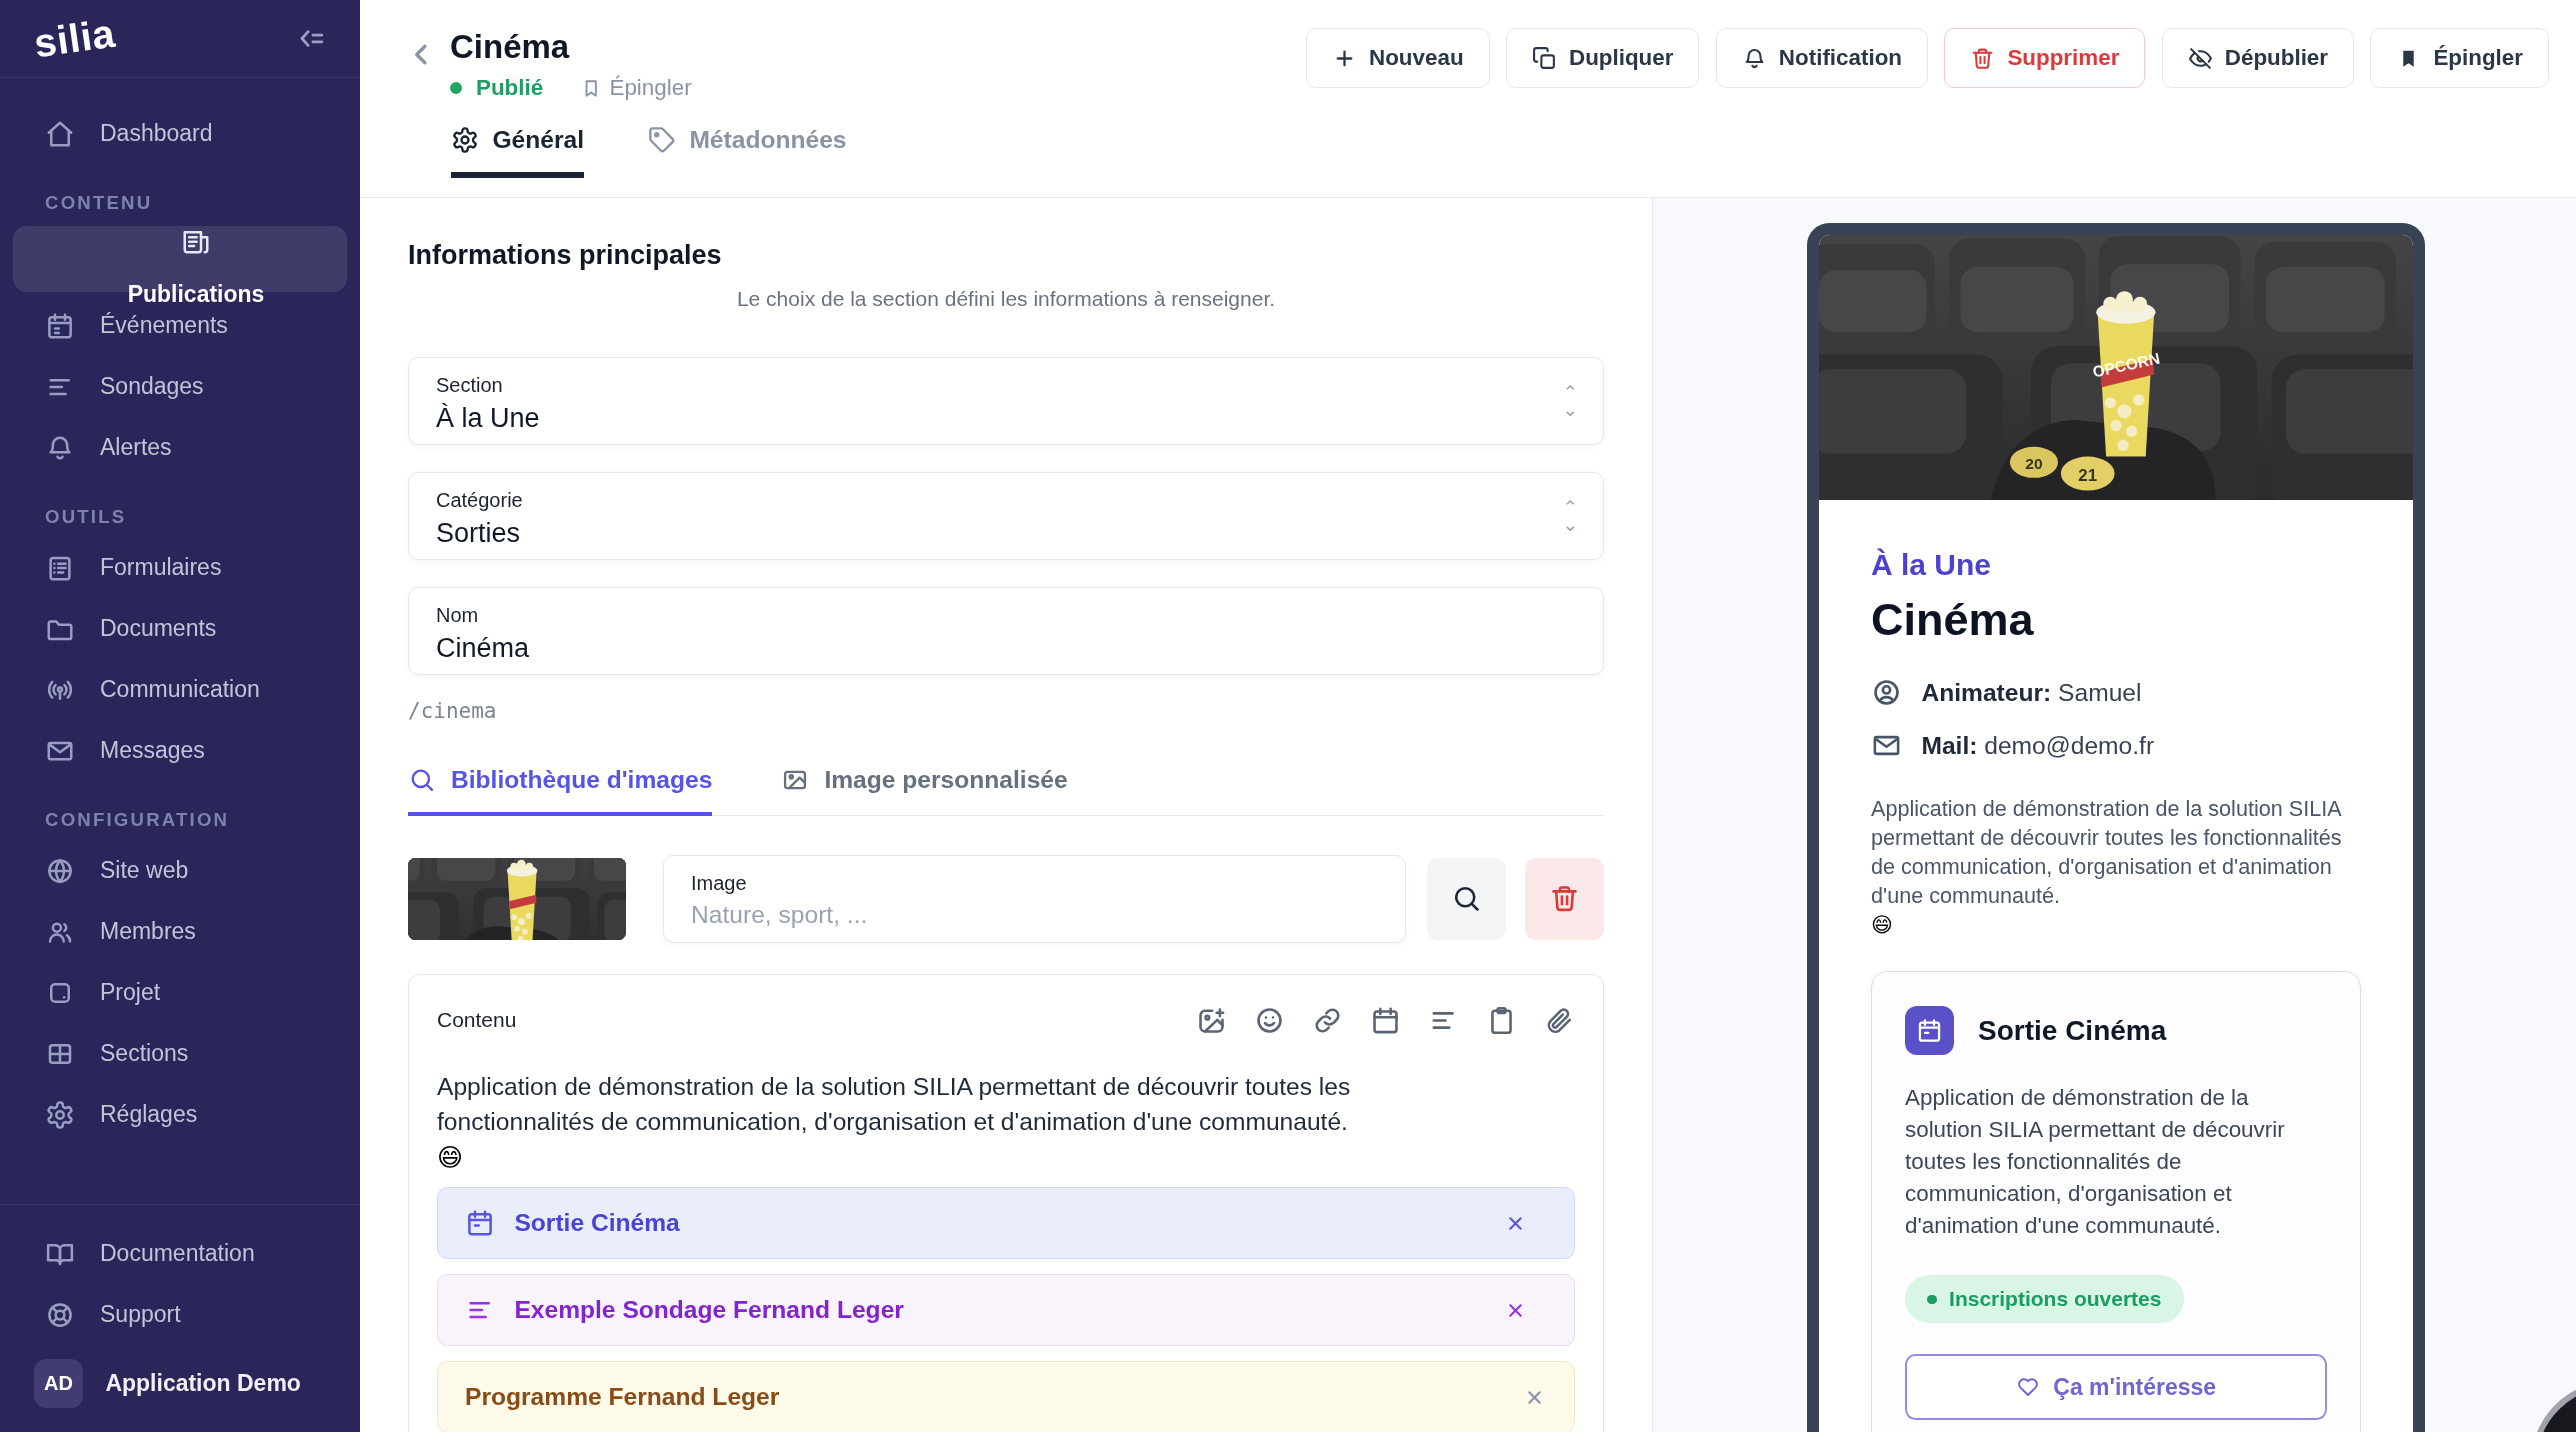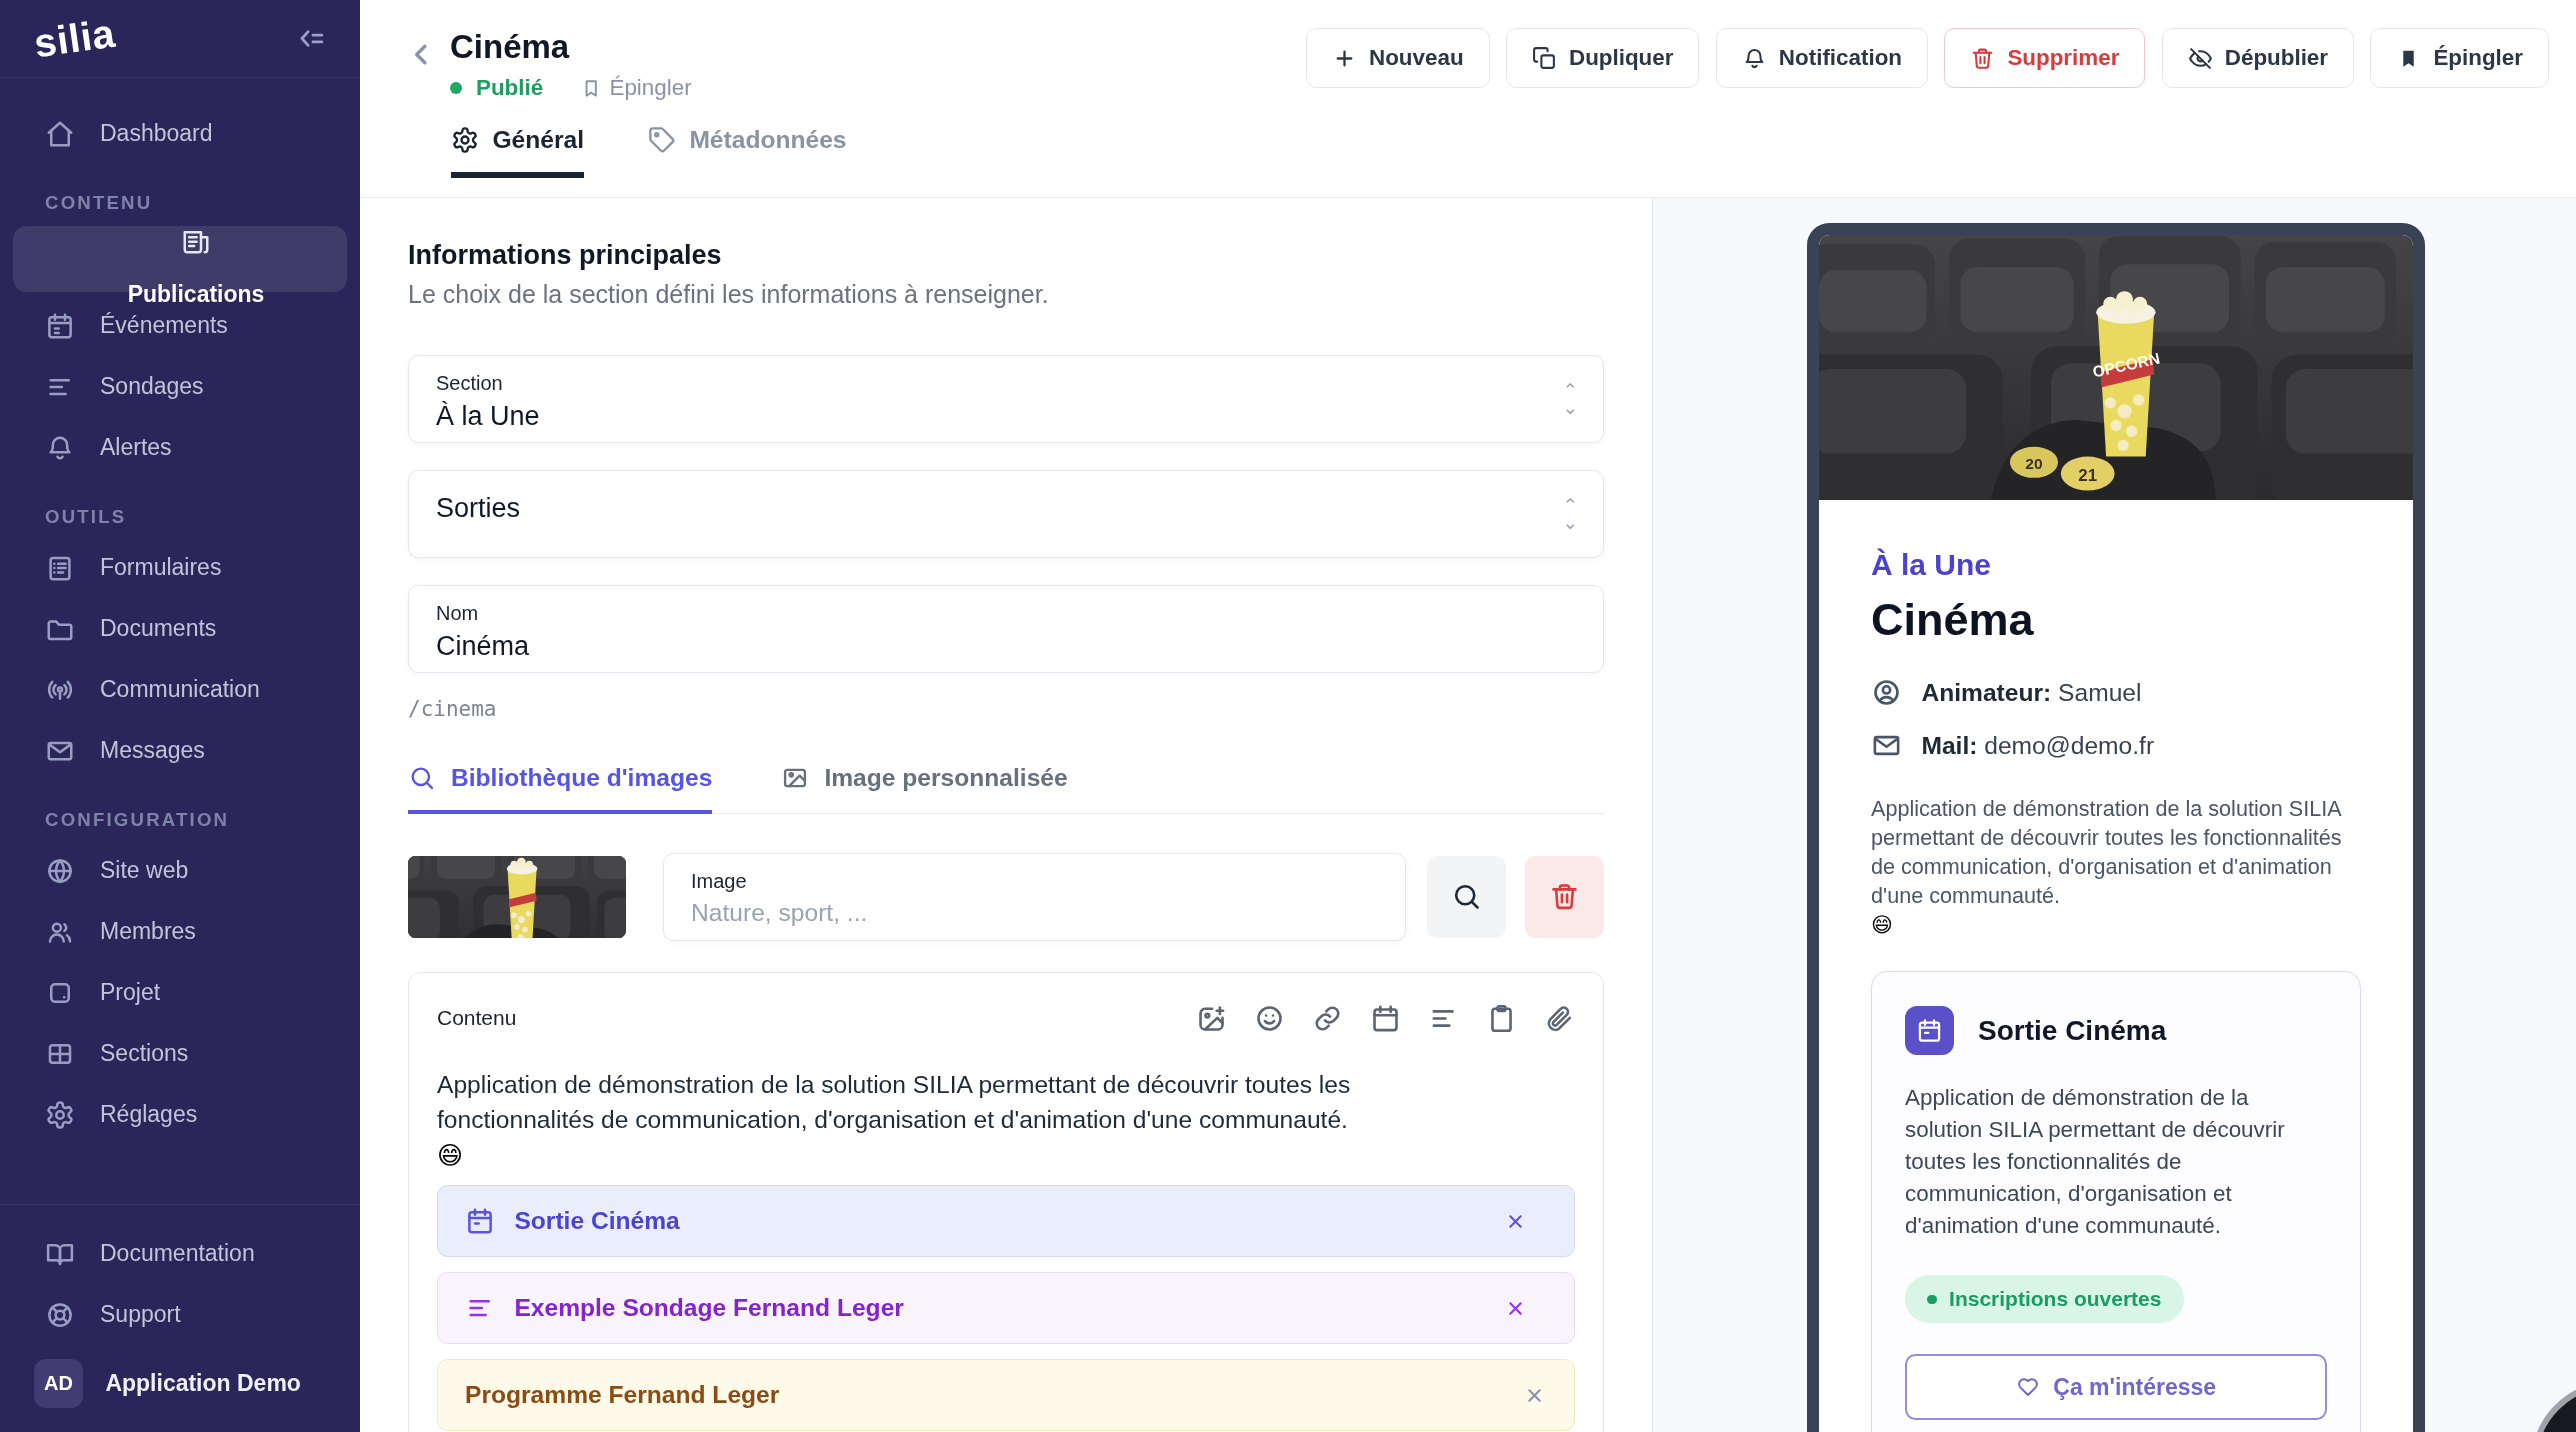--- a/index.html
+++ b/index.html
@@ -56,21 +56,21 @@
   .tab { display:flex; align-items:center; gap:13.4px; font-size:24.6px; font-weight:bold;
     color:#8a93a6; padding-bottom:18px; border-bottom:6px solid transparent;
     cursor:pointer; }
   .tab.active { color:#1b2435; border-bottom-color:#1b2435; }
 
   
   .content { flex:1; display:flex; overflow:hidden; }
   .form-col { width:1292px; flex:none; background:#fff; padding:42px 48px 0 48px;
     overflow:hidden; }
   .form-h { font-size:27px; font-weight:bold; color:#101828; }
-  .form-sub { font-size:25px; color:#6a7280; margin-top:9px; }
+  .form-sub { font-size:21px; color:#6a7280; margin-top:16px;text-align:center; }
   .field { position:relative; width:1196px; border:1.5px solid #e3e6ea; border-radius:10.4px;
     background:#fff; padding:16.4px 27px; height:88px;
     box-shadow:0 1.5px 6px rgba(16,24,40,.04); }
   .field + .field { margin-top:27px; }
   .f-label { font-size:20px; color:#1d2430; }
   .f-value { font-size:27px; color:#101828; margin-top:6px; }
   .f-placeholder { color:#9aa2af; font-size:24.6px; margin-top:6px; }
   .chevrons { position:absolute; right:25px; top:50%; transform:translateY(-50%);
     display:flex; flex-direction:column; align-items:center; color:#9aa2af;
     font-size:18.6px; line-height:17px; cursor:pointer; }
@@ -444,20 +444,21 @@
 
         <div class="field" style="margin-top:46px;">
           <div class="f-label">Section</div>
           <div class="f-value">À la Une</div>
           <span class="chevrons">
               <span>⌃</span>
               <span>⌄</span>
             </span>
         </div>
         <div class="field">
+          <div class="f-label">Catégorie</div>
           <div class="f-value">Sorties</div>
           <span class="chevrons">
               <span>⌃</span>
               <span>⌄</span>
             </span>
         </div>
         <div class="field">
           <div class="f-label">Nom</div>
           <div class="f-value">Cinéma</div>
         </div>

